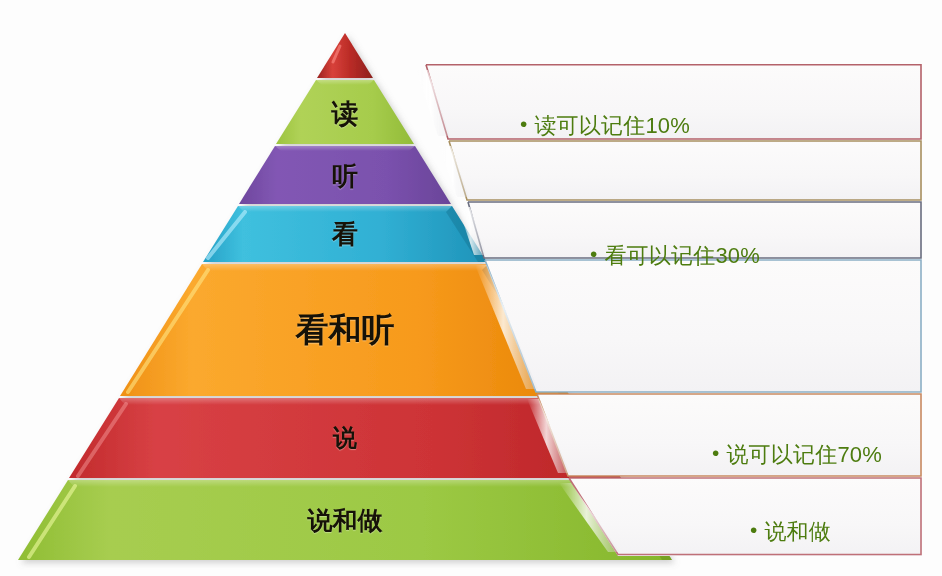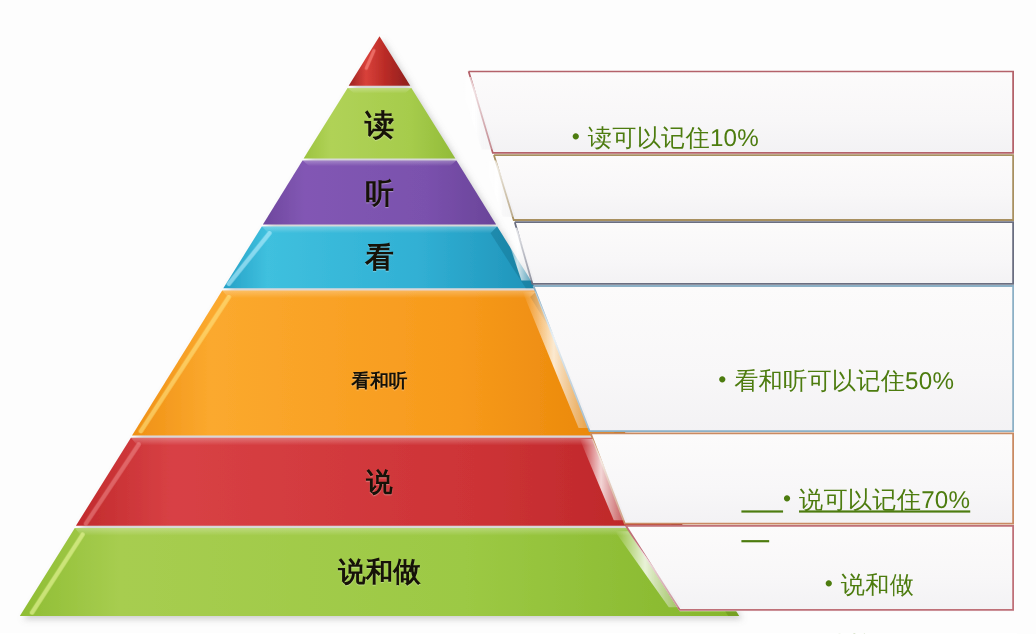--- a/index.html
+++ b/index.html
@@ -164,21 +164,21 @@
         <polygon points="482,270 488,264 570,396 560,396" fill="#7a4a05"></polygon>
         <polygon points="565,404 571,398 621,478 611,478" fill="#6d1013"></polygon>
         <polygon points="616,486 622,480 672,560 662,560" fill="#4e6b10"></polygon>
         <polygon points="446,212 452,206 487,262 478,262" fill="#0b5a72"></polygon>
       </g>
     </svg>
 
     <div class="layer-label" style="left:345px; top:114px; font-size:27px;">读</div>
     <div class="layer-label" style="left:345px; top:176px; font-size:26px;">听</div>
     <div class="layer-label" style="left:345px; top:234px; font-size:26px;">看</div>
-    <div class="layer-label" style="left:345px; top:346px; font-size:17px;">看和听</div>
+    <div class="layer-label" style="left:345px; top:330px; font-size:33px;">看和听</div>
     <div class="layer-label" style="left:345px; top:438px; font-size:24px;">说</div>
     <div class="layer-label" style="left:345px; top:520px; font-size:25px;">说和做</div>
   </div>
 
   <div id="panels">
 
     <svg class="panel-frame" width="506" height="492" viewBox="0 0 506 492" style="left:0; top:0;">
       <defs>
         <linearGradient id="pnlFill" x1="0" y1="0" x2="0" y2="1">
           <stop offset="0%" stop-color="#fcfbfb"></stop>
@@ -216,26 +216,26 @@
         <polygon points="111,335 123,335 154,409 142,409" fill="url(#sheenG)"></polygon>
         <polygon points="143,419 155,419 204,488 192,488" fill="url(#sheenG)"></polygon>
       </g>
     </svg>
 
     <div class="panel-text" style="left:66px; top:22px; font-size:22px;">
       <span class="bullet">•</span><span>读可以记住10%</span>
     </div>
 
 
-
-    <div class="panel-text" style="left:199px; top:243px; font-size:22px;">
-      <span class="bullet">•</span><span>看和听可以记住50%</span>
-    </div>
-
-    <div class="panel-text" style="left:258px; top:351px; font-size:22px;text-decoration:underline;">
+    <div class="panel-text" style="left:136px; top:152px; font-size:22px;">
+      <span class="bullet">•</span><span>看可以记住30%</span>
+    </div>
+
+
+    <div class="panel-text" style="left:258px; top:351px; font-size:22px;">
       <span class="bullet">•</span><span>说可以记住70%</span>
     </div>
 
     <div class="panel-text" style="left:296px; top:428px; font-size:22px;">
       <span class="bullet">•</span><span>说和做</span>
       <div style="padding-left:26px; margin-top:2px;">可以记住90%</div>
     </div>
 
   </div>
 </div>

